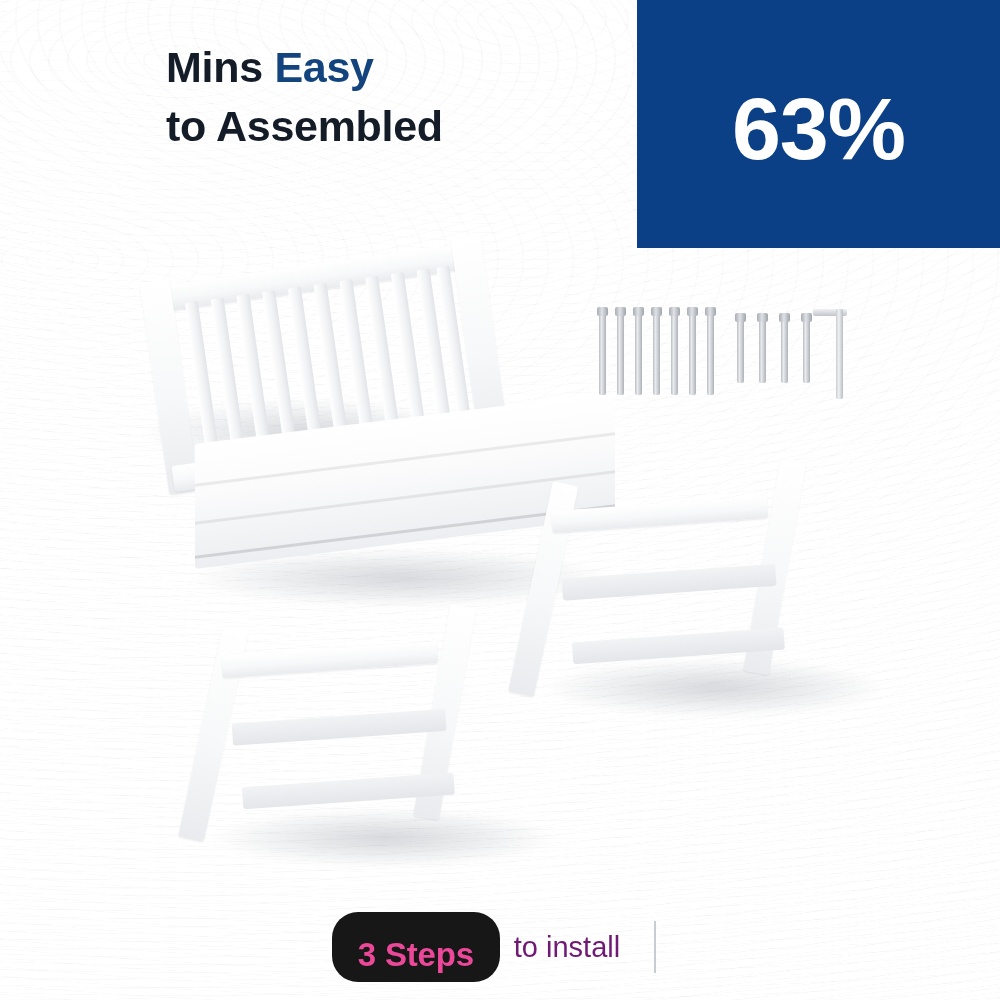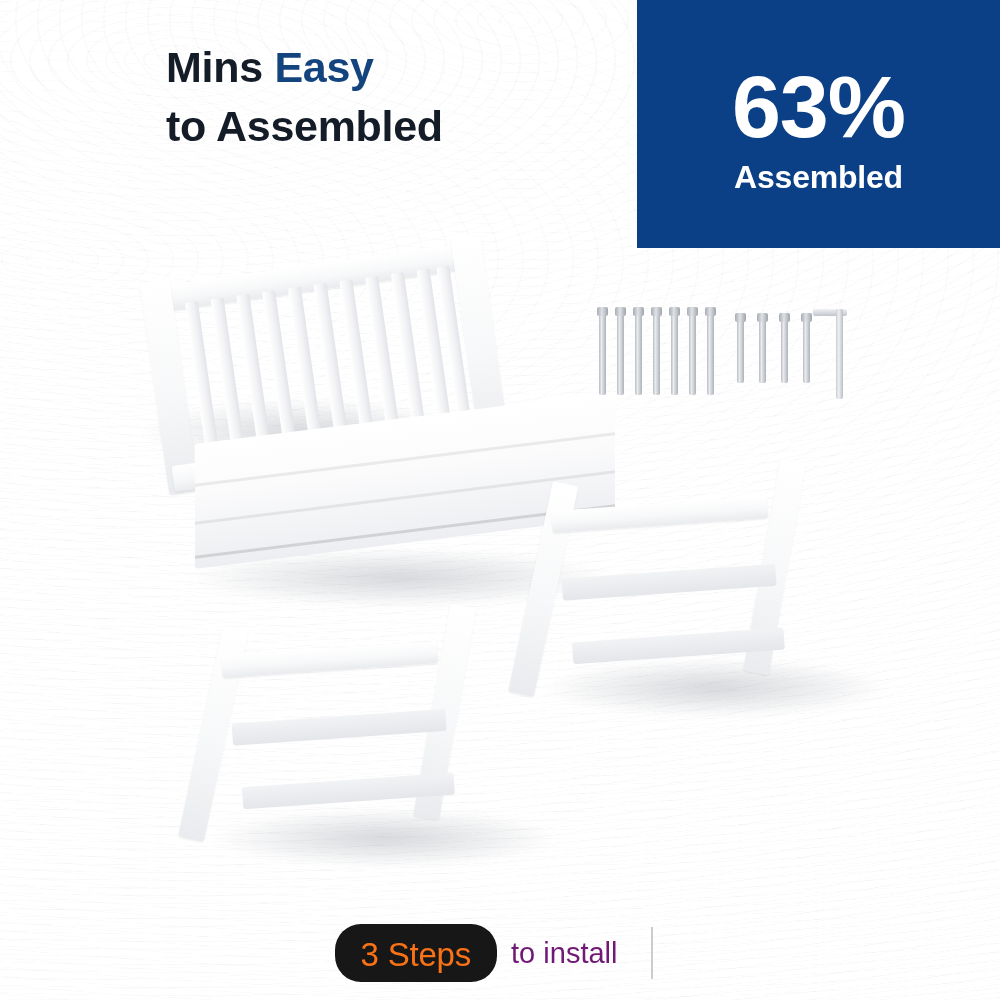--- a/index.html
+++ b/index.html
@@ -188,25 +188,25 @@
     left: 0; bottom: 18px;
     width: 1000px;
     display: flex;
     align-items: center;
     justify-content: center;
     gap: 22px;
   }
   .foot-group { display: flex; align-items: center; gap: 14px; }
   .pill {
     background: #171717;
-    color: #f97316;
+    color: #ec4899;
     border-radius: 26px;
-    padding: 13px 26px 9px;
+    padding: 25px 26px 9px;
     font-size: 33px;
-    font-weight: 400;
+    font-weight: 700;
     line-height: 1.08;
     letter-spacing: -0.2px;
   }
   .foot-text {
     font-size: 29px;
     color: #701a75;
     font-weight: 400;
   }
   .divider {
     width: 2px;
@@ -218,21 +218,20 @@
 </head>
 <body>
 
 <div class="bg-texture"></div>
 
 <div class="headline"><span>Mins </span><span class="accent">Easy</span>
 <span>to Assembled</span></div>
 
 <div class="badge">
   <div class="badge-percent">63%</div>
-  <div class="badge-label">Assembled</div>
 </div>
 
 <div class="photo">
 
   <div class="shadow-soft" style="left:140px; top:150px; width:330px; height:70px;"></div>
   <div class="shadow-soft" style="left:185px; top:300px; width:430px; height:60px;"></div>
   <div class="shadow-soft" style="left:210px; top:560px; width:350px; height:60px;"></div>
   <div class="shadow-soft" style="left:540px; top:410px; width:350px; height:60px;"></div>
 
   <div class="part headboard">

